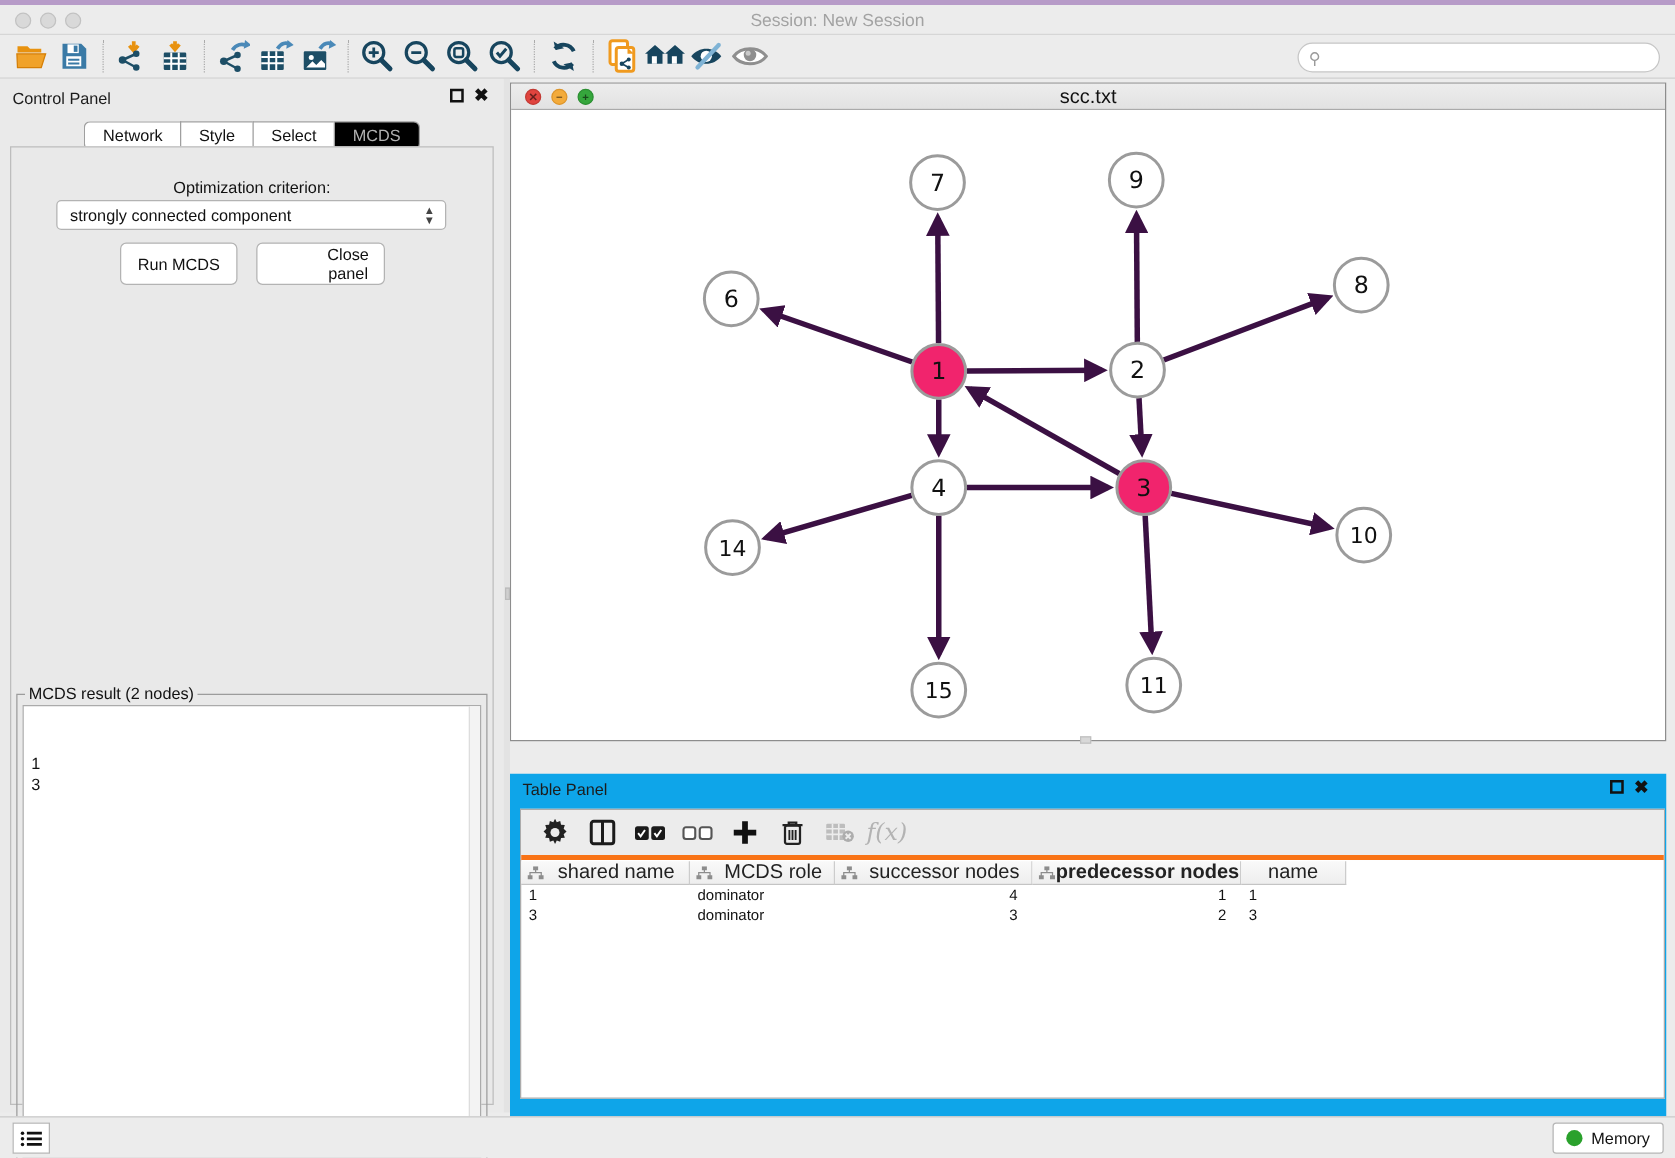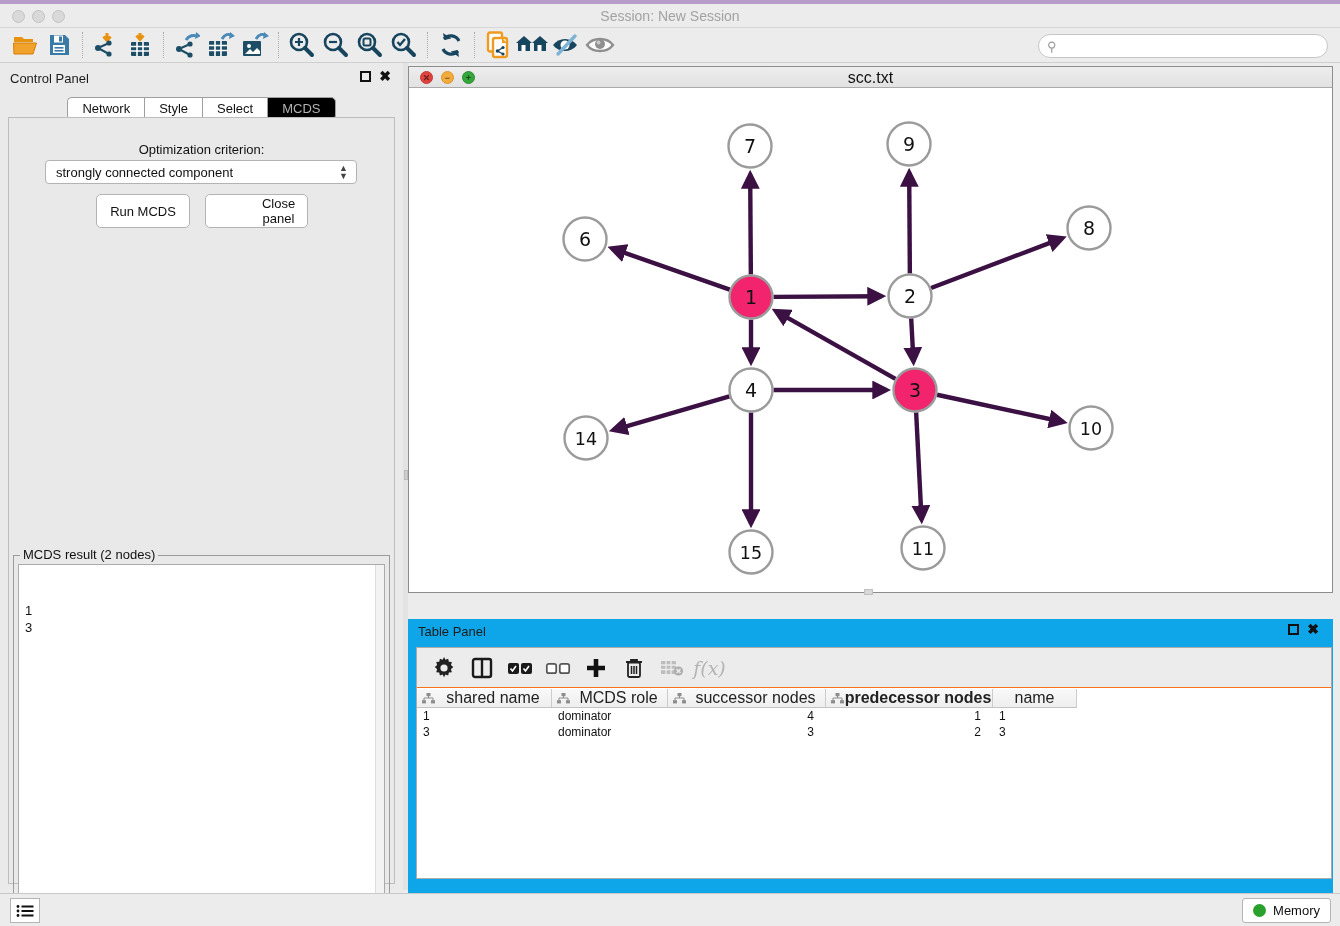--- a/index.html
+++ b/index.html
@@ -77,21 +77,21 @@
   #nw-canvas { position:absolute; left:0; top:21px; width:923px; height:504px; background:#ffffff; }
   #h-splitter-handle { left:864px; top:589px; width:9px; height:6px; background:#d8d8d8;
     border:1px solid #c0c0c0; }
 
   
   #table-panel { left:408px; top:597px; width:925px; height:287px; background:#0ea5e9;margin-top:22px; }
   #tp-title { position:absolute; left:10px; top:5px; font-size:13px; color:#1c1c1c; }
   #tp-frame { position:absolute; left:8px; top:28px; width:916px; height:232px;
     border:1px solid #ababab; background:#ffffff; }
   #tp-toolbar { position:absolute; left:0; top:0; width:100%; height:40px; background:#ececec;
-    border-bottom:1px solid #f97316; display:flex; align-items:center; padding-left:10px; gap:5px; }
+    border-bottom:4px solid #f97316; display:flex; align-items:center; padding-left:10px; gap:5px; }
   .tpt-btn { width:33px; height:32px; display:flex; align-items:center; justify-content:center; }
   #fx-label { font-size:19px; font-family:"DejaVu Serif", serif; font-style:italic; color:#b3b3b3; }
   #tp-header-row { position:absolute; left:0; top:41px; height:19px; display:flex; }
   .th { height:19px; background:linear-gradient(#f9f9f9,#eeeeee); border-right:1px solid #cccccc;
     border-bottom:1px solid #c4c4c4; display:flex; align-items:center; font-size:16px; color:#222; }
   .th .th-label { flex:1; text-align:center; }
   .th svg { margin-left:5px; }
   #tp-body { position:absolute; left:0; top:60px; width:100%; }
   .tr { display:flex; height:16px; }
   .td { font-size:12px; color:#111; line-height:16px; padding:0 6px; overflow:hidden; }

